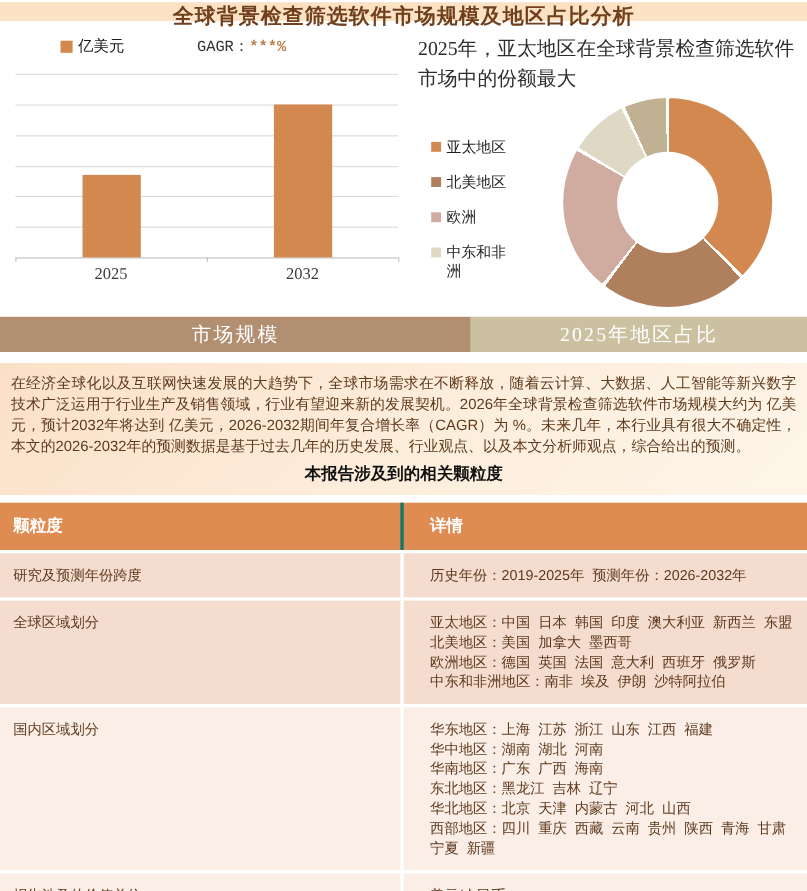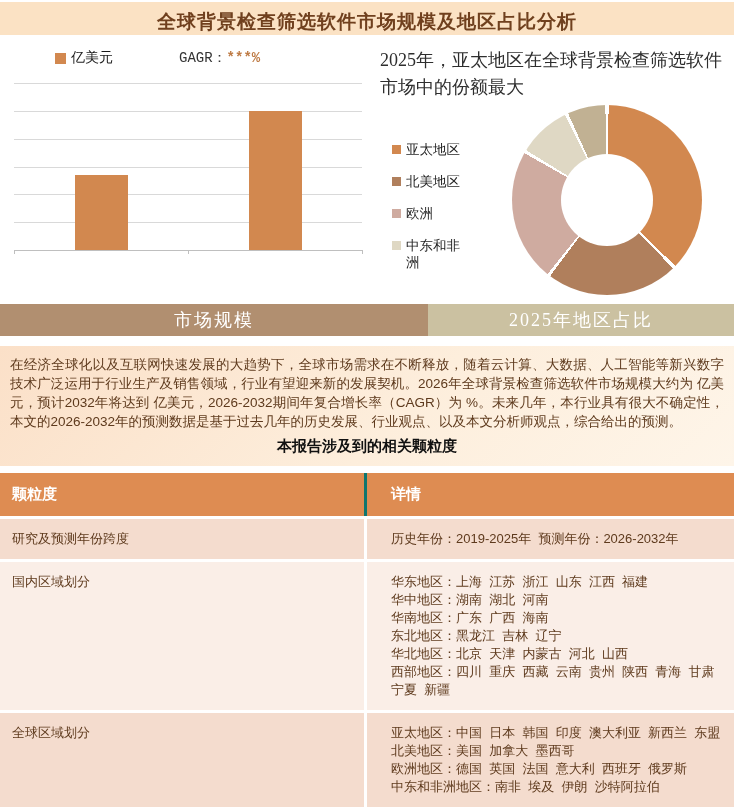--- a/index.html
+++ b/index.html
@@ -8,22 +8,22 @@
     --paragraph-text:#5E3A1D; --table-header-bg:#DE8C52; --row-dark:#F4DCCE; --row-light:#FAEEE7;
     --grid-line:#D9D9D9; --axis-line:#BFBFBF; --table-text:#5E3A1D;
   }
   *{box-sizing:border-box; margin:0; padding:0;}
   body{
     width:734px; height:810px; overflow:hidden; background:#fff;
     font-family:"Liberation Sans","DejaVu Sans",sans-serif; color:#222;
   }
   
   .page-header{
-    margin-top:2px; height:33px; background:var(--header-bg);
-    display:flex; align-items:flex-end; justify-content:center;
+    margin-top:2px; height:17px; background:var(--header-bg);
+    display:flex; align-items:flex-start; justify-content:center;
   }
   .page-header h1{
     font-family:"Liberation Serif","DejaVu Serif",serif;
     font-size:19px; font-weight:600; color:var(--header-text); letter-spacing:1px;
   }
   
   .charts-row{display:flex; height:265px; padding-top:10px;}
   .bar-panel{width:378px; padding:0 6px 0 0;}
   .bar-legend-row{display:flex; align-items:center; padding-left:55px; height:26px;}
   .legend-swatch{width:11px; height:11px; display:inline-block; margin-right:5px; background:var(--accent-orange);}
@@ -106,20 +106,24 @@
           <div class="gridline" style="top: 33.3333%;"></div>
           <div class="gridline" style="top: 50%;"></div>
           <div class="gridline" style="top: 66.6667%;"></div>
           <div class="gridline" style="top: 83.3333%;"></div>
           <div class="bar" style="height: 45%; left: calc(25% - 26px); background: rgb(210, 136, 79);"></div>
           <div class="bar" style="height: 83.3333%; left: calc(75% - 26px); background: rgb(210, 136, 79);"></div>
           <div class="tick" style="left: 0%;"></div>
           <div class="tick" style="left: 50%;"></div>
           <div class="tick" style="left: 100%;"></div>
         </div>
+      <div class="x-labels">
+        <div>2025</div>
+        <div>2032</div>
+      </div>
     </div>
   </section>
 
   <section class="pie-panel">
     <div class="pie-title">2025年，亚太地区在全球背景检查筛选软件市场中的份额最大</div>
     <div class="pie-area">
       <div class="pie-legend" id="pie-legend">
           <div class="pie-legend-item">
             <span class="sq" style="background: rgb(210, 136, 79);"></span>
             <span class="lbl">亚太地区</span>
@@ -158,34 +162,34 @@
 <section class="gran-table">
   <div class="thead">
     <div class="th1">颗粒度</div>
     <div class="th2">详情</div>
   </div>
   <div id="table-body">
       <div class="trow dark">
         <div class="tcell-label">研究及预测年份跨度</div>
         <div class="tcell-detail">历史年份：2019-2025年  预测年份：2026-2032年</div>
       </div>
+      <div class="trow dark">
+        <div class="tcell-label">全球区域划分</div>
+        <div class="tcell-detail">亚太地区：中国  日本  韩国  印度  澳大利亚  新西兰  东盟
+北美地区：美国  加拿大  墨西哥
+欧洲地区：德国  英国  法国  意大利  西班牙  俄罗斯
+中东和非洲地区：南非  埃及  伊朗  沙特阿拉伯</div>
+      </div>
       <div class="trow light">
         <div class="tcell-label">国内区域划分</div>
         <div class="tcell-detail">华东地区：上海  江苏  浙江  山东  江西  福建
 华中地区：湖南  湖北  河南
 华南地区：广东  广西  海南
 东北地区：黑龙江  吉林  辽宁
 华北地区：北京  天津  内蒙古  河北  山西
 西部地区：四川  重庆  西藏  云南  贵州  陕西  青海  甘肃  宁夏  新疆</div>
       </div>
-      <div class="trow dark">
-        <div class="tcell-label">全球区域划分</div>
-        <div class="tcell-detail">亚太地区：中国  日本  韩国  印度  澳大利亚  新西兰  东盟
-北美地区：美国  加拿大  墨西哥
-欧洲地区：德国  英国  法国  意大利  西班牙  俄罗斯
-中东和非洲地区：南非  埃及  伊朗  沙特阿拉伯</div>
-      </div>
       <div class="trow light">
         <div class="tcell-label">报告涉及的价值单位</div>
         <div class="tcell-detail">美元/人民币</div>
       </div>
     </div>
 </section>
 
 </body></html>

